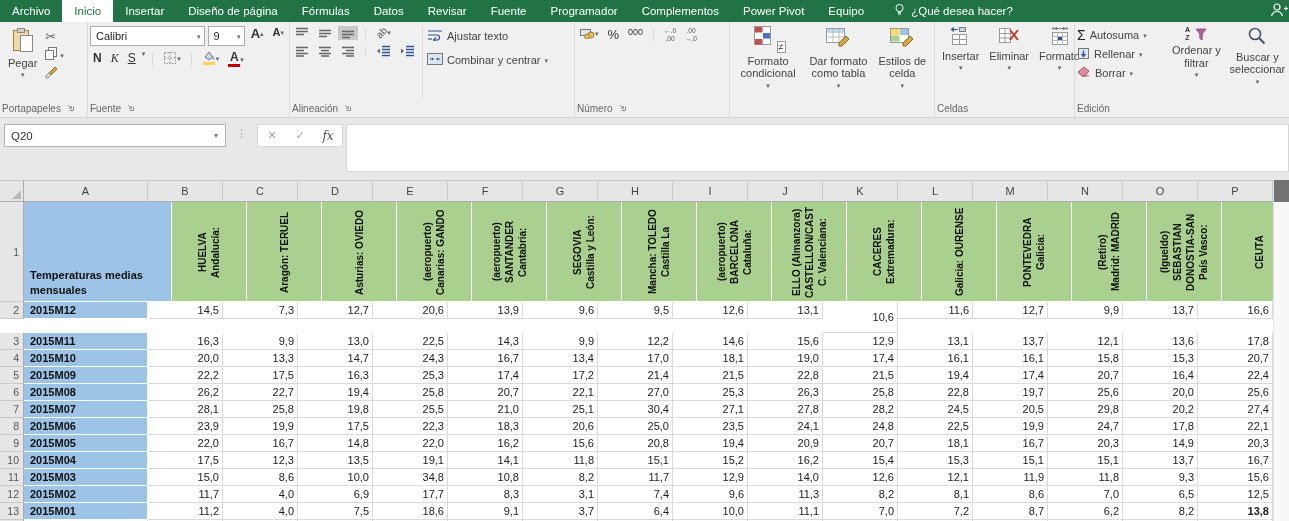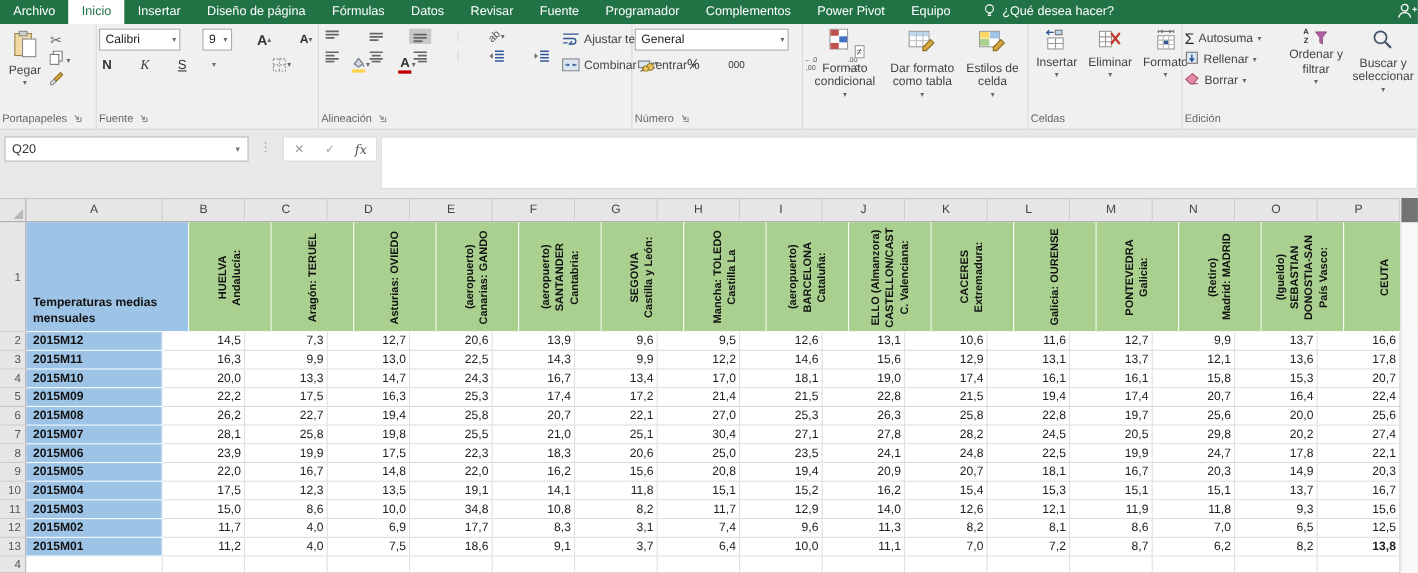--- a/index.html
+++ b/index.html
@@ -17,21 +17,21 @@
   .ribbon{height:96px;background:#f1f0f0;border-bottom:1px solid #d2d2d2;display:flex;overflow:hidden;box-sizing:border-box}
   .group{display:flex;flex-direction:column;border-right:1px solid #dadada;box-sizing:border-box;padding:2px 2px 0 2px}
   .gbody{flex:1;display:flex;align-items:flex-start}
   .glabel{height:17px;font-size:10px;color:#666;display:flex;align-items:center;gap:5px}
   .bigbtn{display:flex;flex-direction:column;align-items:center;justify-content:flex-start;padding:3px 6px;cursor:pointer;color:#444;font-size:11px;gap:2px}
   .blbl{white-space:nowrap}
   .dd{font-size:7px;color:#666;line-height:1}
   .minicol{display:flex;flex-direction:column;gap:3px;padding:4px 2px}
   .mini{display:flex;align-items:center;gap:2px;height:16px;cursor:pointer;color:#555}
   .combo{background:#fff;border:1px solid #ababab;height:20px;font-size:11px;color:#222;display:flex;align-items:center;justify-content:space-between;padding:0 3px 0 5px;box-sizing:border-box;cursor:pointer}
-  .row1,.row2{display:flex;align-items:center;gap:20px}
+  .row1,.row2{display:flex;align-items:flex-start;gap:3px}
   .tbtn{display:flex;align-items:center;padding:1px 3px;cursor:pointer;color:#333;font-size:12px}
   .tbtn.sel{background:#c8c8c8}
   .fcol{display:flex;flex-direction:column;gap:4px;padding-top:2px}
   .sep{width:1px;align-self:stretch;background:#dadada;margin:2px 4px}
   .stackbtn{display:flex;flex-direction:column;align-items:center;text-align:center;font-size:11px;color:#444;cursor:pointer;gap:2px;line-height:1.15;padding:2px 3px}
   .cellbtn{display:flex;flex-direction:column;align-items:center;font-size:11px;color:#444;cursor:pointer;gap:2px;padding:2px 5px}
   .minirow{display:flex;align-items:center;gap:4px;height:18px;font-size:11px;color:#444;cursor:pointer;white-space:nowrap}
   .scis{font-size:13px;color:#666}
   .fontA{font-size:13px;font-weight:bold;color:#333;line-height:1}
   .supmark{font-size:7px;color:#666;vertical-align:top}
@@ -300,24 +300,20 @@
           <span><svg width="9" height="9" viewBox="0 0 9 9">
               <path d="M7.5 3.5v4h-4" fill="none" stroke="#8a8a8a"></path>
               <path d="M2 2l3.3 3.3M5.3 3v2.3H3" fill="none" stroke="#8a8a8a"></path>
             </svg></span>
         </div>
     </div>
 
     <div class="group" style="width:155px">
       <div class="gbody">
         <div class="fcol" style="width:100%">
-          <div class="combo" style="width:140px">
-              <span>General</span>
-              <span class="dd">▾</span>
-            </div>
           <div class="row2">
             <span class="tbtn">
                 <svg width="15" height="12" viewBox="0 0 15 12">
                   <rect x="0.5" y="2.5" width="10" height="6" fill="#dce6f1" stroke="#777"></rect>
                   <circle cx="11" cy="8" r="3" fill="#e8c35a" stroke="#9a7d2c"></circle>
                   <circle cx="7" cy="9.5" r="2.5" fill="#e8c35a" stroke="#9a7d2c"></circle>
                 </svg>
                 <span class="dd">▾</span>
               </span>
             <span class="tbtn pct">%</span>
@@ -562,21 +558,21 @@
         <div class="rowlab" style="width: 124px; height: 17px;">2015M12</div>
         <div class="cell" style="width: 75px; height: 17px;">14,5</div>
         <div class="cell" style="width: 75px; height: 17px;">7,3</div>
         <div class="cell" style="width: 75px; height: 17px;">12,7</div>
         <div class="cell" style="width: 75px; height: 17px;">20,6</div>
         <div class="cell" style="width: 75px; height: 17px;">13,9</div>
         <div class="cell" style="width: 75px; height: 17px;">9,6</div>
         <div class="cell" style="width: 75px; height: 17px;">9,5</div>
         <div class="cell" style="width: 75px; height: 17px;">12,6</div>
         <div class="cell" style="width: 75px; height: 17px;">13,1</div>
-        <div class="cell" style="width: 75px; height: 17px;">10,6</div>
+        <div class="cell" style="width: 75px; height: 31px;">10,6</div>
         <div class="cell" style="width: 75px; height: 17px;">11,6</div>
         <div class="cell" style="width: 75px; height: 17px;">12,7</div>
         <div class="cell" style="width: 75px; height: 17px;">9,9</div>
         <div class="cell" style="width: 75px; height: 17px;">13,7</div>
         <div class="cell" style="width: 75px; height: 17px;">16,6</div>
       </div>
       <div class="grow">
         <div class="gut" style="width: 24px; height: 17px;">3</div>
         <div class="rowlab" style="width: 124px; height: 17px;">2015M11</div>
         <div class="cell" style="width: 75px; height: 17px;">16,3</div>

